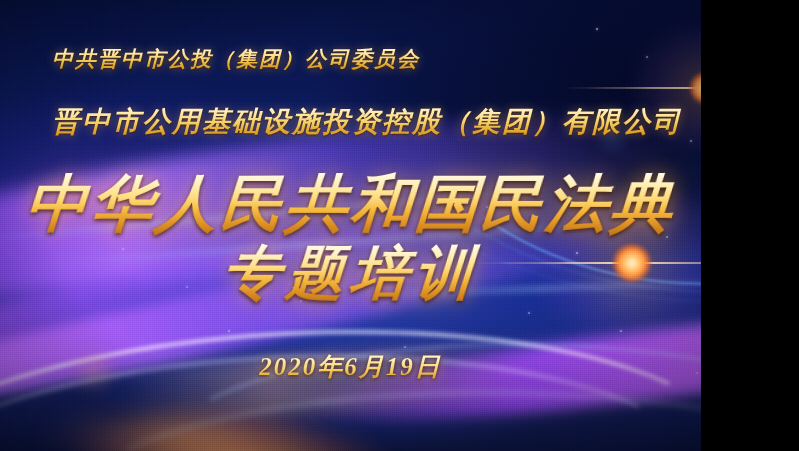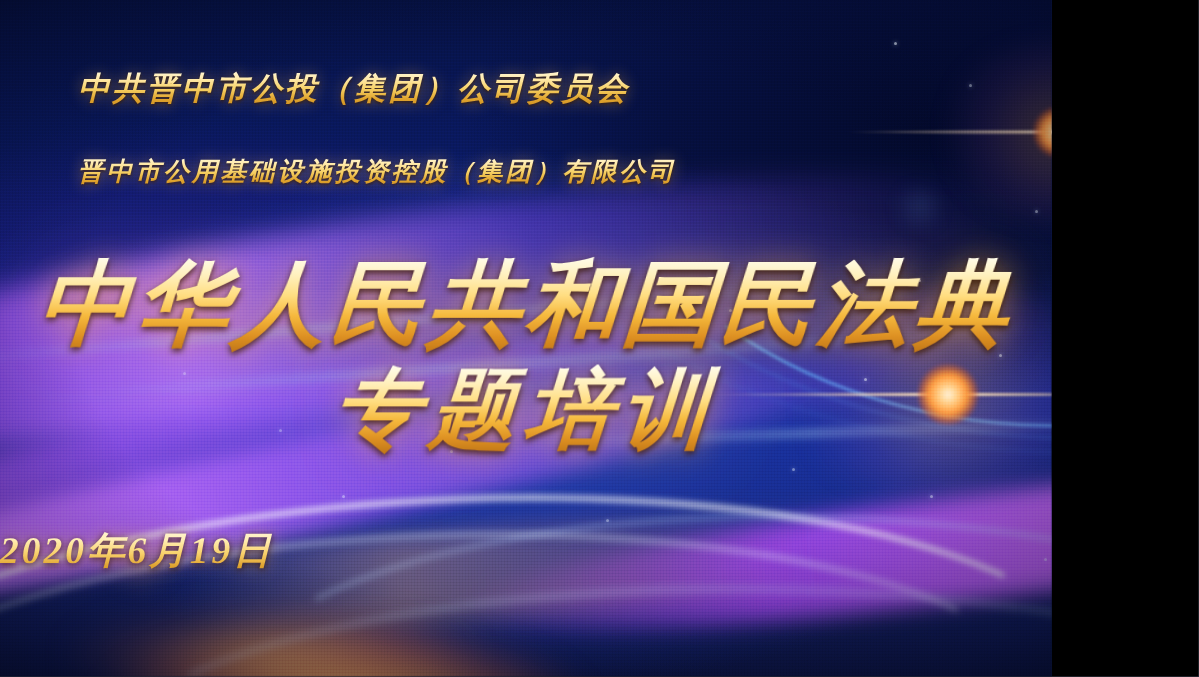--- a/index.html
+++ b/index.html
@@ -272,21 +272,21 @@
     letter-spacing: 2px;
     white-space: nowrap;
     color: #f6e4a6;
     background: linear-gradient(180deg, #fffbe8 0%, #ffe9a8 28%, #f6cf62 52%, #e0a52f 74%, #c98a20 100%);
     -webkit-background-clip: text;
     background-clip: text;
     -webkit-text-fill-color: transparent;
     filter: drop-shadow(0 1px 1px rgba(60,30,0,.75)) drop-shadow(0 0 5px rgba(255,190,80,.35));
   }
   .org-line-1 { top: 45px; font-size: 21px; }
-  .org-line-2 { top: 103px; font-size: 17px; }
+  .org-line-2 { top: 103px; font-size: 28px; }
 
   .main-title {
     position: absolute;
     left: 0; right: 0;
     top: 170px;
     text-align: center;
     font-family: "Liberation Serif", serif;
     font-weight: bold;
     font-style: italic;
     font-size: 62px;
@@ -323,21 +323,21 @@
     filter:
       drop-shadow(0 2px 2px rgba(60,25,0,.8))
       drop-shadow(0 0 10px rgba(255,180,60,.45))
       drop-shadow(0 0 24px rgba(255,150,40,.22));
     transform: skewX(-4deg);
   }
   .date-line {
     position: absolute;
     left: 0; right: 0;
     top: 350px;
-    text-align: left;
+    text-align: center;
     font-family: "Liberation Serif", serif;
     font-weight: bold;
     font-style: italic;
     font-size: 25px;
     letter-spacing: 2px;
     white-space: nowrap;
     background: linear-gradient(180deg, #fffbe8 0%, #ffeeb4 30%, #f8d06a 58%, #dfa431 82%, #c3881d 100%);
     -webkit-background-clip: text;
     background-clip: text;
     -webkit-text-fill-color: transparent;

